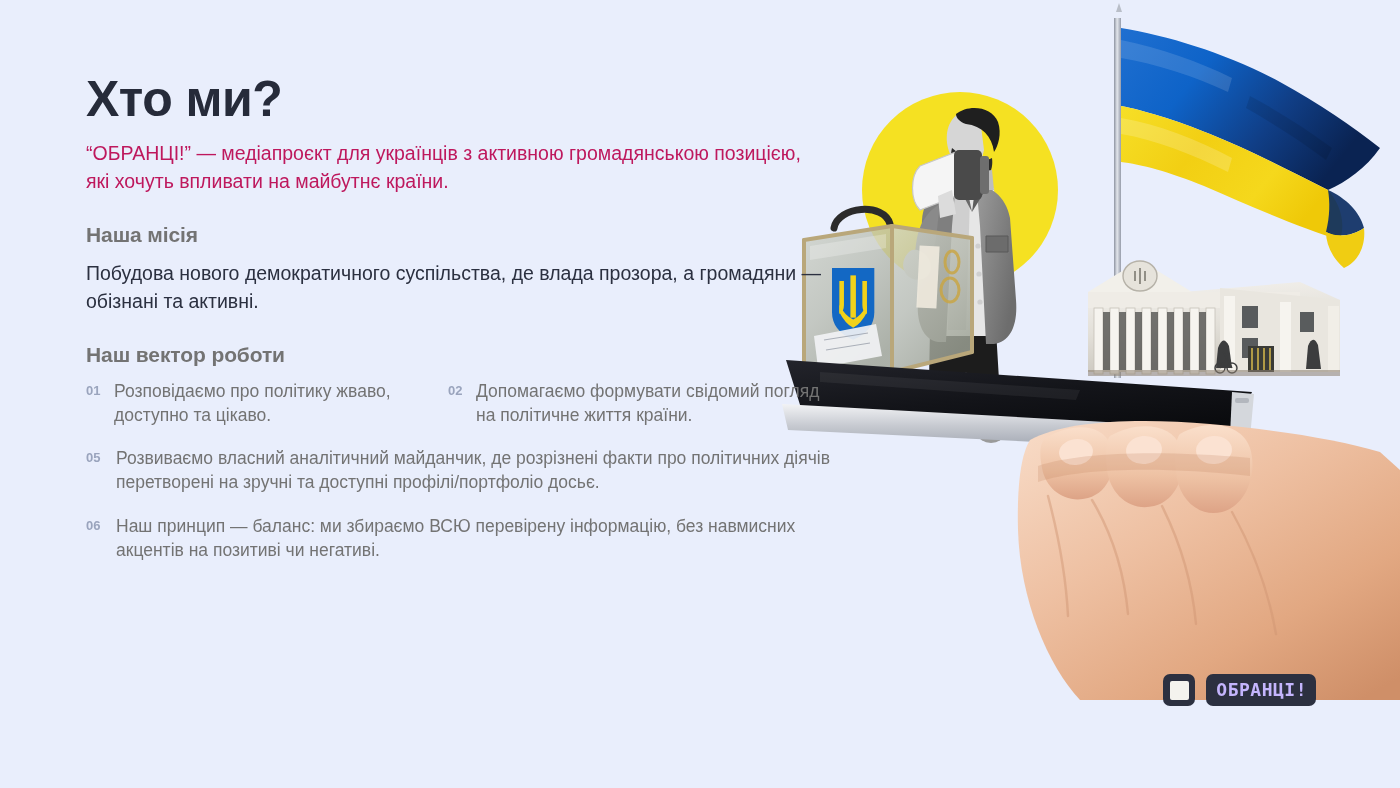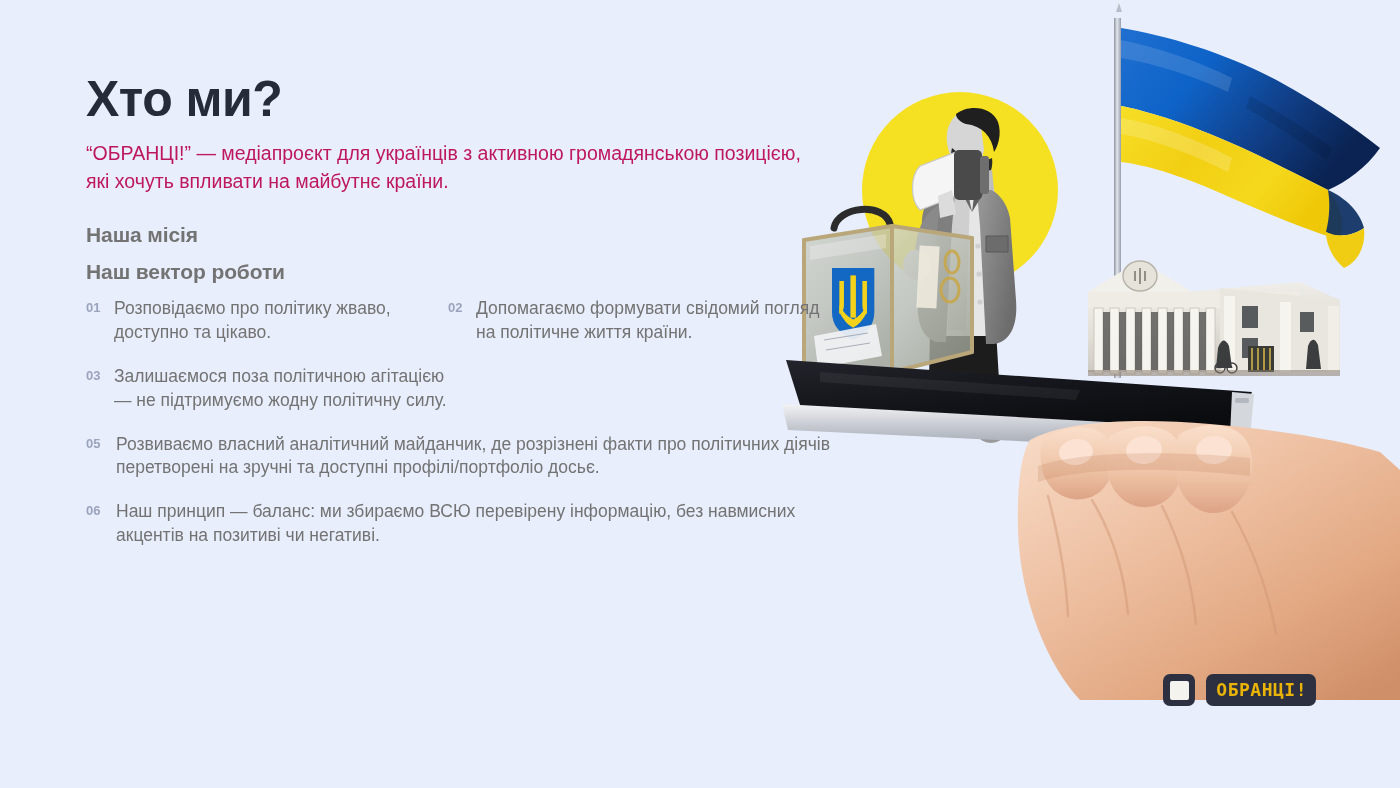--- a/index.html
+++ b/index.html
@@ -130,21 +130,21 @@
     display: block;
     width: 19px;
     height: 19px;
     border-radius: 2px;
     background: #f4f3ee;
   }
   .logo-word {
     height: 32px;
     border-radius: 7px;
     background: #2c3040;
-    color: #eab308;
+    color: #c4b5fd;
     display: flex;
     align-items: center;
     padding: 0 9px 0 10px;
     font-family: "DejaVu Sans Mono", "Liberation Mono", monospace;
     font-weight: 700;
     font-size: 18px;
     letter-spacing: 0.5px;
     line-height: 1;
   }
 
@@ -462,40 +462,37 @@
     </svg>
   </div>
 
   <div class="content">
 
     <h1 class="page-title">Хто ми?</h1>
 
     <p class="intro">“ОБРАНЦІ!” — медіапроєкт для українців з активною громадянською позицією, які хочуть впливати на майбутнє країни.</p>
 
     <h2 class="section-heading">Наша місія</h2>
+    <p class="mission-text">Побудова нового демократичного суспільства, де влада прозора, а громадяни — обізнані та активні.</p>
 
     <h2 class="section-heading">Наш вектор роботи</h2>
 
     <ul class="vector-list">
       <li class="vector-row">
         <div class="vector-item col-a">
           <span class="num">01</span>
           <span class="txt">Розповідаємо про політику жваво, доступно та цікаво.</span>
         </div>
         <div class="vector-item col-b">
           <span class="num">02</span>
           <span class="txt">Допомагаємо формувати свідомий погляд на політичне життя країни.</span>
         </div>
       </li>
 
       <li class="vector-row">
-        <div class="vector-item col-a">
-          <span class="num">03</span>
-          <span class="txt">Залишаємося поза політичною агітацією — не підтримуємо жодну політичну силу.</span>
-        </div>
       </li>
 
       <li class="vector-row">
         <div class="vector-item full">
           <span class="num">05</span>
           <span class="txt">Розвиваємо власний аналітичний майданчик, де розрізнені факти про політичних діячів перетворені на зручні та доступні профілі/портфоліо досьє.</span>
         </div>
       </li>
 
       <li class="vector-row">

